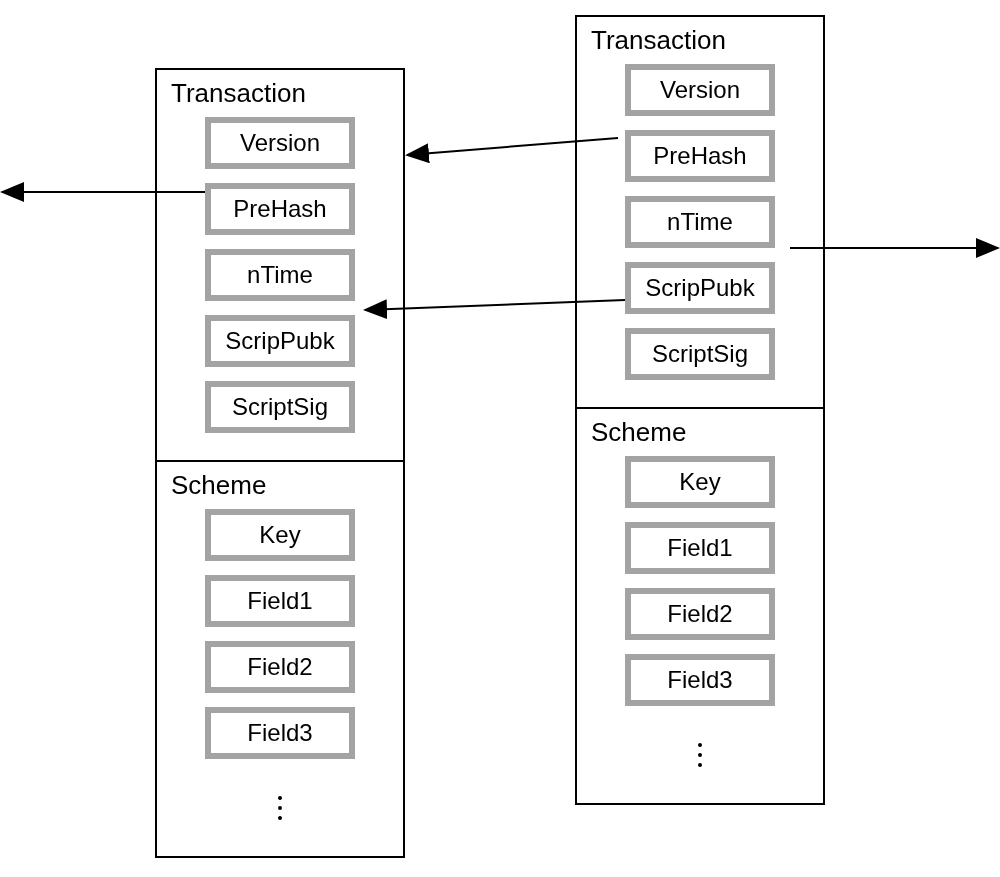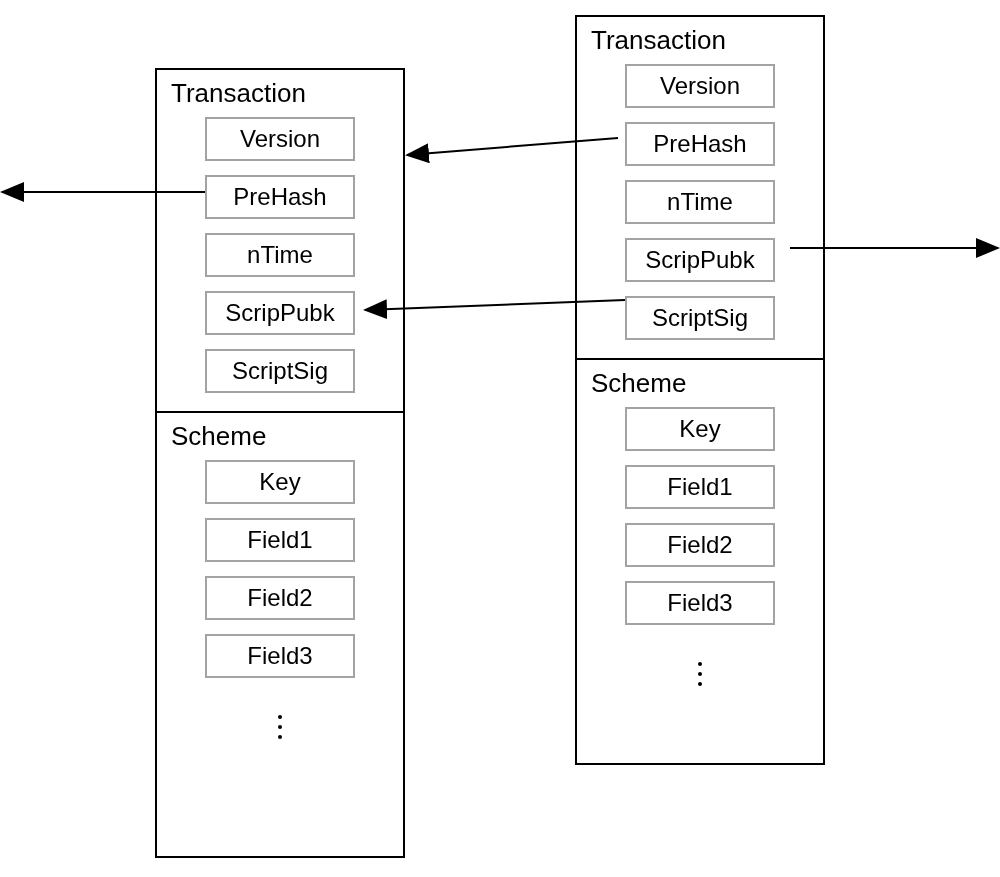--- a/index.html
+++ b/index.html
@@ -11,29 +11,29 @@
       font-size: 24px;
       color: #000;
       position: relative;
     }
     .block {
       position: absolute;
       border: 2px solid #000;
       background: #fff;
     }
     .section-wrap {
-      padding: 8px 12px 4px 12px;
+      padding: 8px 12px 13px 12px;
     }
     .section-title {
       font-size: 26px;
       margin-bottom: 6px;
       padding-left: 2px;
     }
     .field-box {
-      border: 2px solid #a3a3a3;
+      border: 6px solid #a3a3a3;
       padding: 6px 10px;
       margin: 8px auto 14px auto;
       text-align: center;
       width: 150px;
       font-size: 24px;
       background: #fff;
     }
     .ellipsis {
       text-align: center;
       font-size: 28px;

